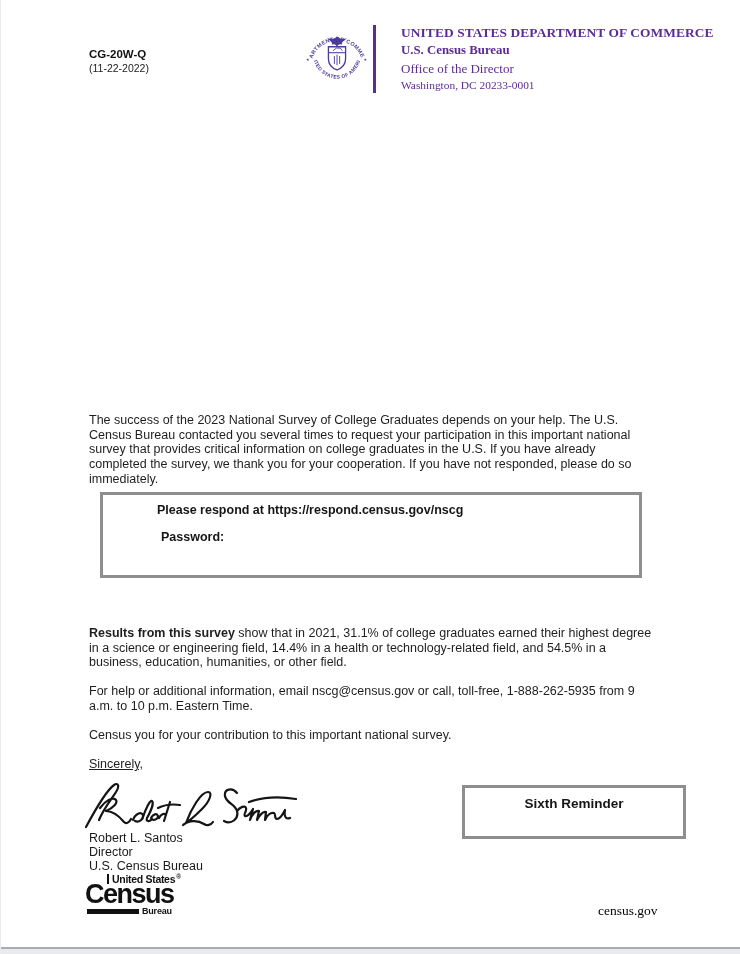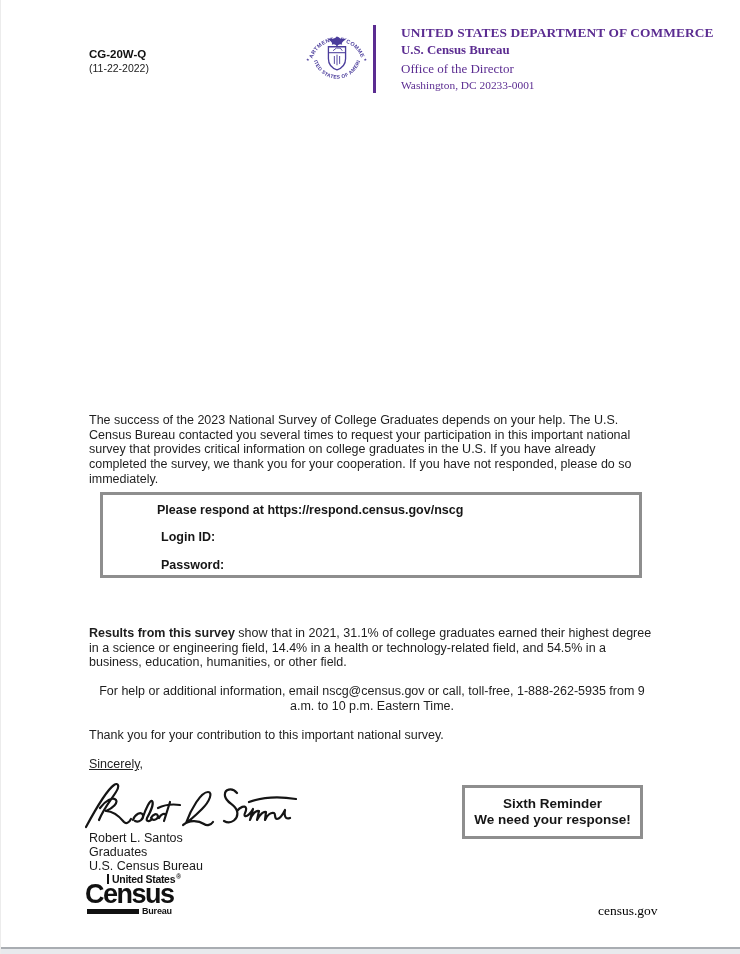--- a/index.html
+++ b/index.html
@@ -18,36 +18,36 @@
   .lh1 { font-weight:bold; font-size:13.4px; letter-spacing:0.1px; }
   .lh2 { font-weight:bold; font-size:12.8px; margin-top:2px; }
   .lh3 { font-size:13px; margin-top:3px; }
   .lh4 { font-size:11.4px; margin-top:2px; }
   
   p.body { position:absolute; left:88px; width:566px; margin:0;
            font-size:12.5px; line-height:14.7px; color:#1e1e1e; }
   .p1 { top:413px; }
   .p2 { top:584px; }
   .p3 { top:626px; }
-  .p4 { top:684px;text-align:center; }
+  .p4 { top:684px; }
   .p5 { top:728px; }
   .closing { top:757px;text-decoration:underline; }
   .respond-box {
     position:absolute; left:99px; top:492px; width:542px; height:86px;
     border:3px solid #8e8e8e; box-sizing:border-box; background:#fff;
     padding:8px 0 0 14px; font-weight:bold; font-size:12.5px; color:#161616;
   }
   .rb-line1 { margin-bottom:13px;padding-left:40px; }
   .rb-line2 { margin-left:44px; margin-bottom:14px; }
   
   .signature { position:absolute; left:84px; top:779px; }
   .signer { position:absolute; left:88px; top:831px; font-size:12.5px; line-height:14px; color:#1a1a1a; }
   
   .reminder-box {
-    position:absolute; left:461px; top:785px; width:181px; height:54px;
+    position:absolute; left:461px; top:785px; width:224px; height:54px;
     border:3px solid #8e8e8e; box-sizing:border-box; background:#fff;
     text-align:center; font-weight:bold; font-size:13.5px; line-height:15.5px;
     color:#161616; padding-top:8px;
   }
   
   .census-logo { position:absolute; left:84px; top:874px; width:120px; color:#111; }
   .cl-top { margin-left:22px; display:flex; align-items:flex-start;
             border-left:2px solid #111; padding-left:3px; height:10px;
             font-weight:bold; font-size:10.5px; letter-spacing:-0.3px; line-height:10px; }
   .cl-reg { font-size:6.5px; line-height:6px; margin-left:1px; }
@@ -102,51 +102,49 @@
     <div class="lh1">UNITED STATES DEPARTMENT OF COMMERCE</div>
     <div class="lh2">U.S. Census Bureau</div>
     <div class="lh3">Office of the Director</div>
     <div class="lh4">Washington, DC 20233-0001</div>
   </div>
 
   <p class="body p1">The success of the 2023 National Survey of College Graduates depends on your help. The U.S. Census Bureau contacted you several times to request your participation in this important national survey that provides critical information on college graduates in the U.S. If you have already completed the survey, we thank you for your cooperation. If you have not responded, please do so immediately.</p>
 
   <div class="respond-box">
     <div class="rb-line1">Please respond at https://respond.census.gov/nscg</div>
-    <div class="rb-line2">Login ID:</div>
     <div class="rb-line2">Password:</div>
   </div>
 
 
   <p class="body p3"><b>Results from this survey</b><span> show that in 2021, 31.1% of college graduates earned their highest degree in a science or engineering field, 14.4% in a health or technology-related field, and 54.5% in a business, education, humanities, or other field.</span></p>
 
   <p class="body p4">For help or additional information, email nscg@census.gov or call, toll-free, 1-888-262-5935 from 9 a.m. to 10 p.m. Eastern Time.</p>
 
-  <p class="body p5">Thank you for your contribution to this important national survey.</p>
+  <p class="body p5">Census you for your contribution to this important national survey.</p>
 
   <p class="body closing">Sincerely,</p>
 
   <svg class="signature" width="220" height="56" viewBox="0 0 220 56">
     <g stroke="#151515" stroke-width="2.2" fill="none" stroke-linecap="round" stroke-linejoin="round">
       <path d="M1,48 C8,35 22,11 29,6 C33,3 35,7 31,13 C26,21 19,29 14,41 M15,29 C20,22 28,17 31,21 C33,24 28,29 21,32 C27,32 34,37 39,43 C41,45 44,44 46,40"></path>
       <path d="M48,41 C50,35 56,32 58,36 C59,40 54,44 50,42 M58,38 C61,29 65,21 67,22 C69,24 66,32 62,39 C61,42 63,43 66,41 M66,39 C68,35 72,34 73,37 C73,40 69,42 67,40 M74,39 C76,35 79,34 81,36 M85,23 L79,42 M73,29 C79,26 88,25 95,26"></path>
       <path d="M101,44 C106,30 116,13 123,13 C128,13 125,22 117,30 C110,37 103,43 98,46 C104,41 113,41 119,45 C122,47 126,46 128,43"></path>
       <path d="M152,14 C147,8 139,10 140,17 C141,24 150,25 152,32 C154,40 146,46 139,42 M152,32 C155,28 160,26 161,29 C162,32 158,36 160,37 C162,38 166,34 168,30 L165,41 C167,35 171,31 174,32 L172,41 C175,35 179,32 181,33 L180,41 C182,36 186,33 189,34 C191,35 189,40 192,40 C195,40 198,35 200,31 C199,36 200,41 205,39 M164,23 C175,19 192,17 211,20"></path>
     </g>
   </svg>
 
   <div class="signer">
     <div>Robert L. Santos</div>
-    <div>Graduates</div>
+    <div>Director</div>
     <div>U.S. Census Bureau</div>
   </div>
 
   <div class="reminder-box">
     <div>Sixth Reminder</div>
-    <div>We need your response!</div>
   </div>
 
   <div class="census-logo">
     <div class="cl-top">
       <span>United States</span>
         <span class="cl-reg">®</span>
     </div>
     <div class="cl-main">Census</div>
     <div class="cl-bottom">
       <span class="cl-rule"></span>

